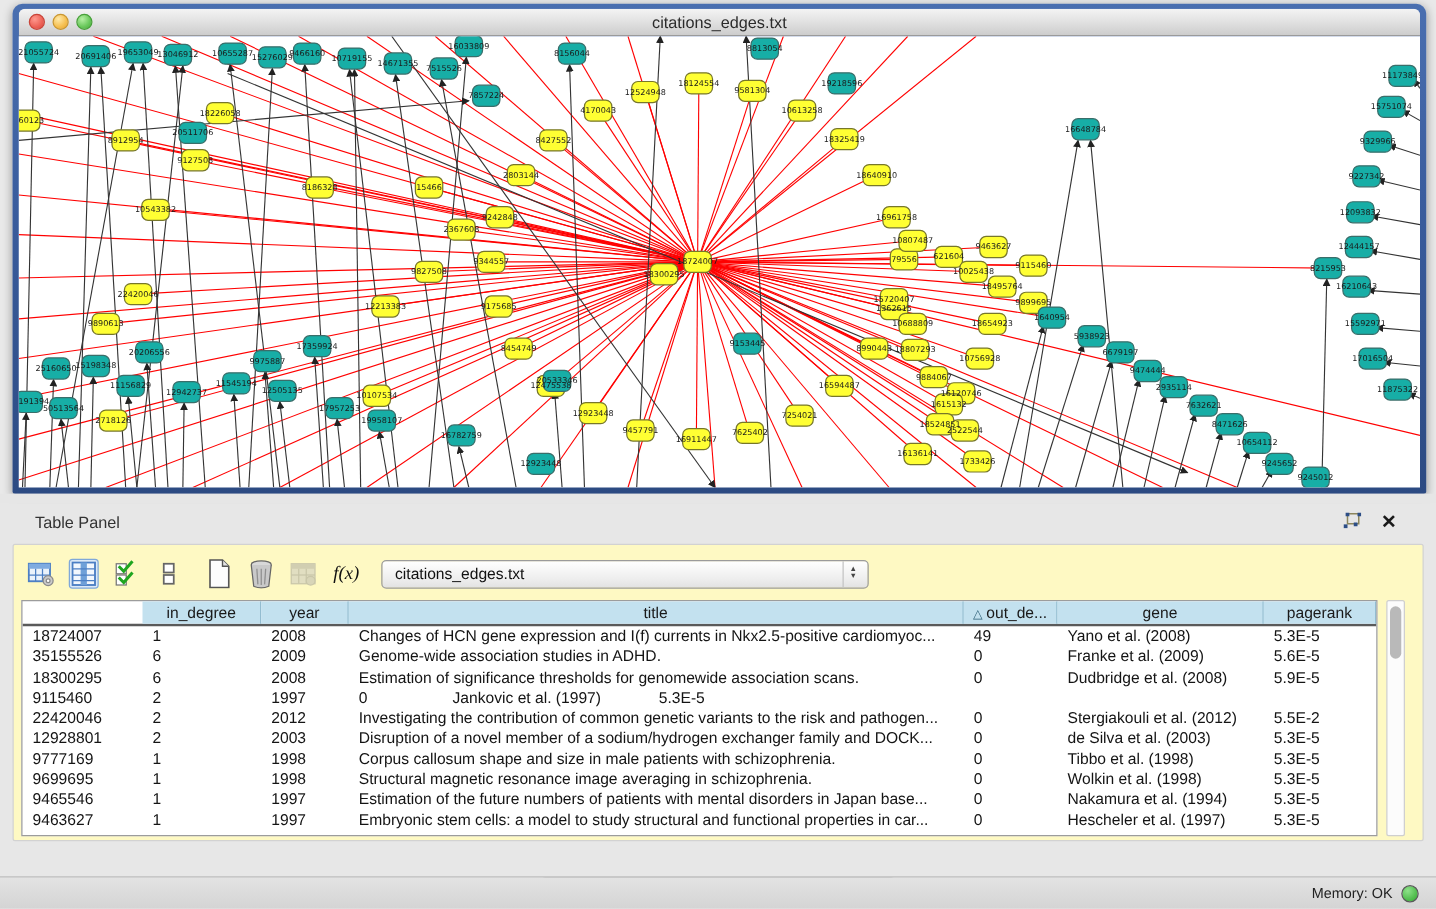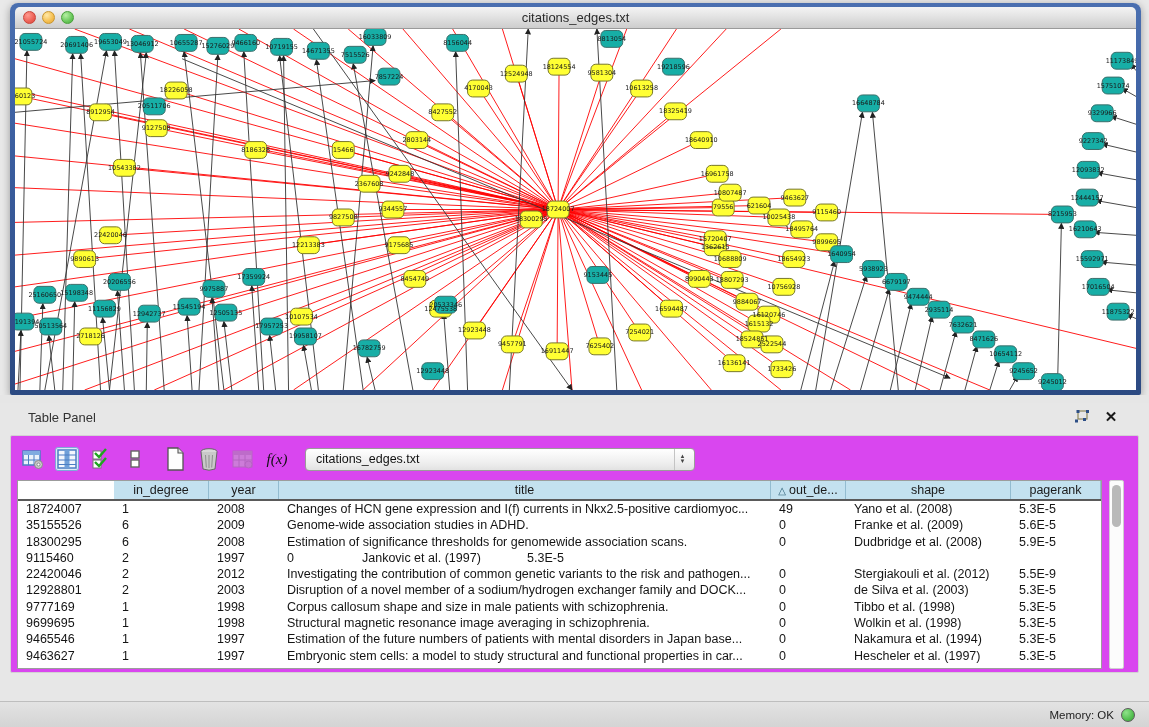--- a/index.html
+++ b/index.html
@@ -29,21 +29,21 @@
 
   
   .table-panel { position:absolute; left:0; top:403px; width:1149px; height:324px; background:#E7E7E7; }
   .panel-header { height:28px; display:flex; align-items:center; padding:0 28px; }
   .panel-title { font-size:13px; color:#333; }
   .panel-header .spacer { flex:1; }
   .ph-icon { width:20px; height:18px; display:flex; align-items:center; justify-content:center; cursor:pointer; }
   .close-x { font-size:15px; font-weight:bold; color:#1a1a1a; margin-left:10px; }
 
   .panel-body { position:absolute; left:10px; right:10px; top:32px; bottom:54px;
-    background:#d946ef; border:1px solid #D2D2D2; border-radius:2px; padding:6px 4px 0 4px; }
+    background:#fef9c3; border:1px solid #D2D2D2; border-radius:2px; padding:6px 4px 0 4px; }
 
   .toolbar { display:flex; align-items:center; height:34px; padding-left:6px; gap:10px; }
   .tb-icon { width:24px; height:24px; display:flex; align-items:center; justify-content:center; cursor:pointer; }
   .tb-icon.sel { border:1px solid #7FA8D9; background:#DCE9F7; border-radius:3px; }
   .fx-label { font-family:"Liberation Serif", serif; font-style:italic; font-size:15px; color:#111; }
   .combo { width:390px; height:23px; margin-left:6px; border:1px solid #9B9B9B; border-radius:4px;
     background:linear-gradient(180deg,#FFFFFF,#EDEDED 70%,#E2E2E2); display:flex; align-items:center;
     padding:0 4px 0 10px; font-size:12.5px; color:#111; }
   .combo .c-label { flex:1; }
   .combo .stepper { display:flex; flex-direction:column; align-items:center; justify-content:center;
@@ -589,21 +589,21 @@
     </div>
 
     <div class="table-wrap">
       <div class="grid">
         <div class="grid-header" id="grid-header">
             <div class="gh-cell gray" style="width: 96px;">name</div>
             <div class="gh-cell" style="width: 95px;">in_degree</div>
             <div class="gh-cell" style="width: 70px;">year</div>
             <div class="gh-cell" style="width: 496px; flex: 1 1 0%;">title</div>
             <div class="gh-cell" style="width: 75px;"><span class="sort-tri">△</span>out_de...</div>
-            <div class="gh-cell" style="width: 165px;">shape</div>
+            <div class="gh-cell" style="width: 165px;">gene</div>
             <div class="gh-cell" style="width: 90px;">pagerank</div>
           </div>
         <div id="grid-body">
             <div class="grid-row">
               <div class="gr-cell" style="width: 96px;">18724007</div>
               <div class="gr-cell" style="width: 95px;">1</div>
               <div class="gr-cell" style="width: 70px;">2008</div>
               <div class="gr-cell" style="width: 496px; flex: 1 1 0%;">Changes of HCN gene expression and I(f) currents in Nkx2.5-positive cardiomyoc...</div>
               <div class="gr-cell" style="width: 75px;">49</div>
               <div class="gr-cell" style="width: 165px;">Yano et al. (2008)</div>
@@ -635,21 +635,21 @@
               <div class="gr-cell" style="width: 165px;">Jankovic et al. (1997)</div>
               <div class="gr-cell" style="width: 90px;">5.3E-5</div>
             </div>
             <div class="grid-row">
               <div class="gr-cell" style="width: 96px;">22420046</div>
               <div class="gr-cell" style="width: 95px;">2</div>
               <div class="gr-cell" style="width: 70px;">2012</div>
               <div class="gr-cell" style="width: 496px; flex: 1 1 0%;">Investigating the contribution of common genetic variants to the risk and pathogen...</div>
               <div class="gr-cell" style="width: 75px;">0</div>
               <div class="gr-cell" style="width: 165px;">Stergiakouli et al. (2012)</div>
-              <div class="gr-cell" style="width: 90px;">5.5E-9</div>
+              <div class="gr-cell" style="width: 90px;">5.5E-2</div>
             </div>
             <div class="grid-row">
               <div class="gr-cell" style="width: 96px;">12928801</div>
               <div class="gr-cell" style="width: 95px;">2</div>
               <div class="gr-cell" style="width: 70px;">2003</div>
               <div class="gr-cell" style="width: 496px; flex: 1 1 0%;">Disruption of a novel member of a sodium/hydrogen exchanger family and DOCK...</div>
               <div class="gr-cell" style="width: 75px;">0</div>
               <div class="gr-cell" style="width: 165px;">de Silva et al. (2003)</div>
               <div class="gr-cell" style="width: 90px;">5.3E-5</div>
             </div>

